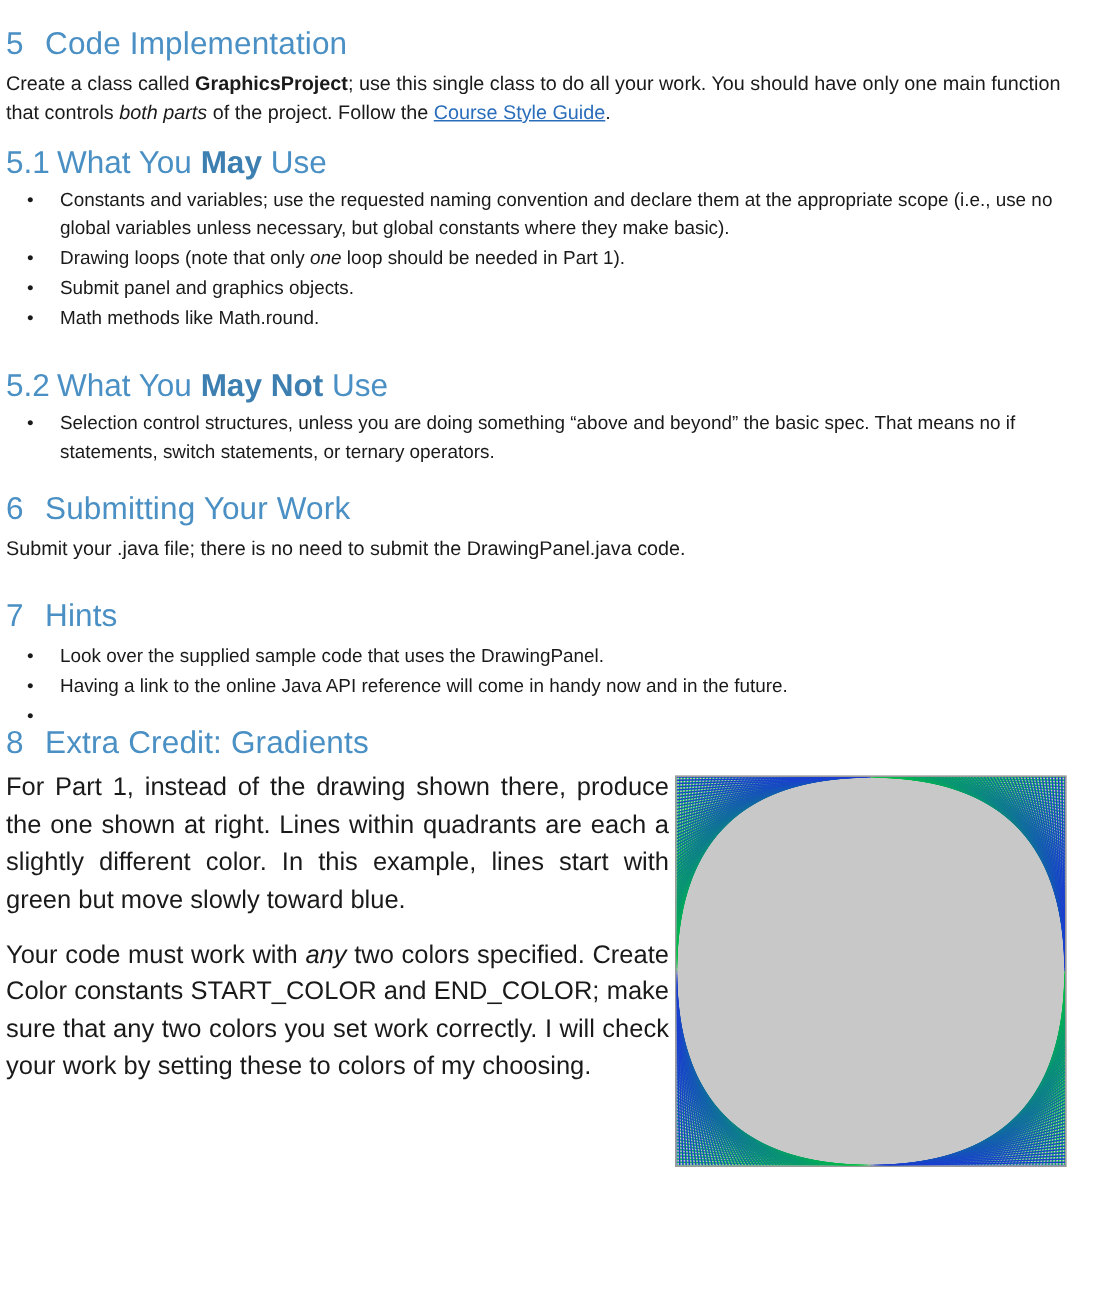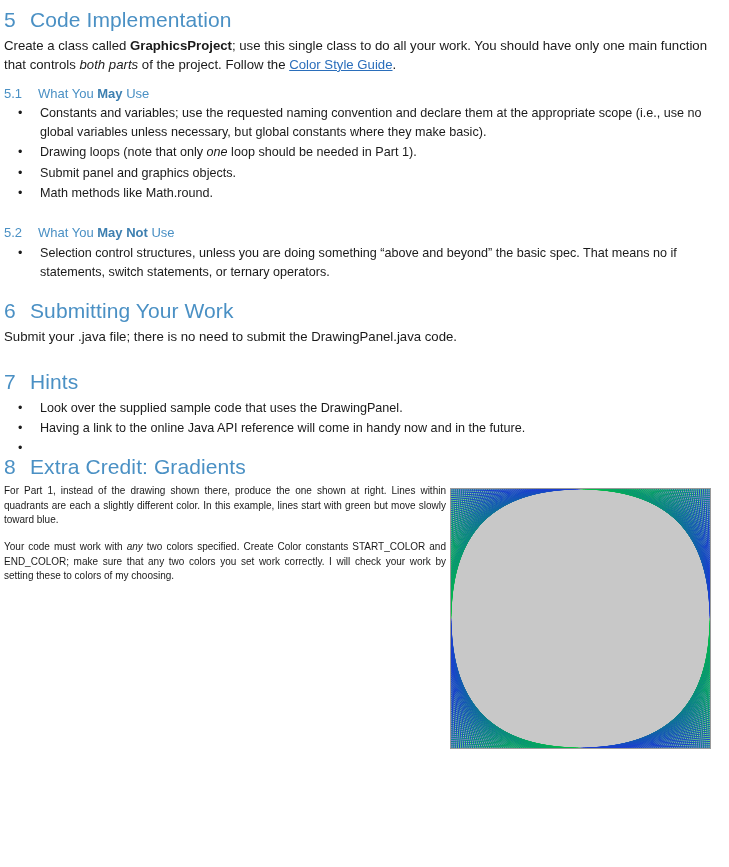--- a/index.html
+++ b/index.html
@@ -12,35 +12,35 @@
     width: 729px;
     height: 867px;
     font-family: "Liberation Sans", sans-serif;
     color: #1a1a1a;
     overflow: hidden;
   }
   .page {
     position: relative;
     width: 729px;
     height: 867px;
-    padding: 8px 18px 0 4px;
+    padding: 18px 18px 0 4px;
   }
 
   h1.sec {
     font-size: 21px;
     font-weight: 400;
     color: #4a90c4;
     margin: 0 0 5px 0;
     letter-spacing: 0.1px;
     line-height: 1.15;
   }
   h1.sec .num { display: inline-block; min-width: 26px; }
 
   h2.subsec {
-    font-size: 13px;
+    font-size: 21px;
     font-weight: 400;
     color: #4a90c4;
     margin: 0 0 3px 0;
     line-height: 1.2;
   }
   h2.subsec .num { display: inline-block; min-width: 34px; }
   h2.subsec b { font-weight: 700; color: #3d7fb0; }
 
   p.body {
     font-size: 13.2px;
@@ -80,21 +80,21 @@
   ul.bullets li i { font-style: italic; }
 
   .gap-sm { height: 9px; }
   .gap-md { height: 16px; }
   .gap-lg { height: 21px; }
 
   
   .sec8-wrap { position: relative; }
   .sec8-text {
     width: 442px;
-    font-size: 10px;
+    font-size: 17px;
     line-height: 1.46;
     text-align: justify;
     color: #1a1a1a;
   }
   .sec8-text p { margin: 0 0 12px 0; }
   .sec8-text p:last-child { margin-bottom: 0; }
   .sec8-text i { font-style: italic; }
 
   .drawing-panel {
     position: absolute;
@@ -110,21 +110,21 @@
 </style>
 </head>
 <body>
 
 <div class="page">
 
   <h1 class="sec">
     <span class="num">5</span><span>Code Implementation</span>
   </h1>
 
-  <p class="body"><span>Create a class called </span><b>GraphicsProject</b><span>; use this single class to do all your work.  You should have only one main function that controls </span><i>both parts</i><span> of the project.  Follow the </span><a class="link" href="#">Color Style Guide</a><span>.</span></p>
+  <p class="body"><span>Create a class called </span><b>GraphicsProject</b><span>; use this single class to do all your work.  You should have only one main function that controls </span><i>both parts</i><span> of the project.  Follow the </span><a class="link" href="#">Course Style Guide</a><span>.</span></p>
 
   <div class="gap-sm"></div>
 
   <h2 class="subsec">
     <span class="num">5.1</span><span>What You </span><b>May</b><span> Use</span>
   </h2>
 
   <ul class="bullets">
     <li><span class="bullet-dot">•</span><span>Constants and variables; use the requested naming convention and declare them at the appropriate scope (i.e., use no global variables unless necessary, but global constants where they make basic).</span></li>
     <li><span class="bullet-dot">•</span><span>Drawing loops (note that only </span><i>one</i><span> loop should be needed in Part 1).</span></li>

